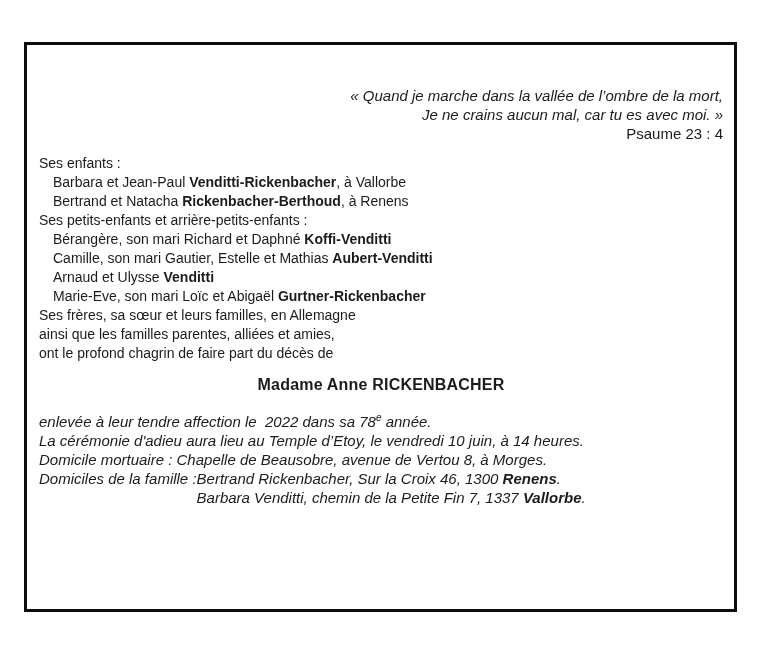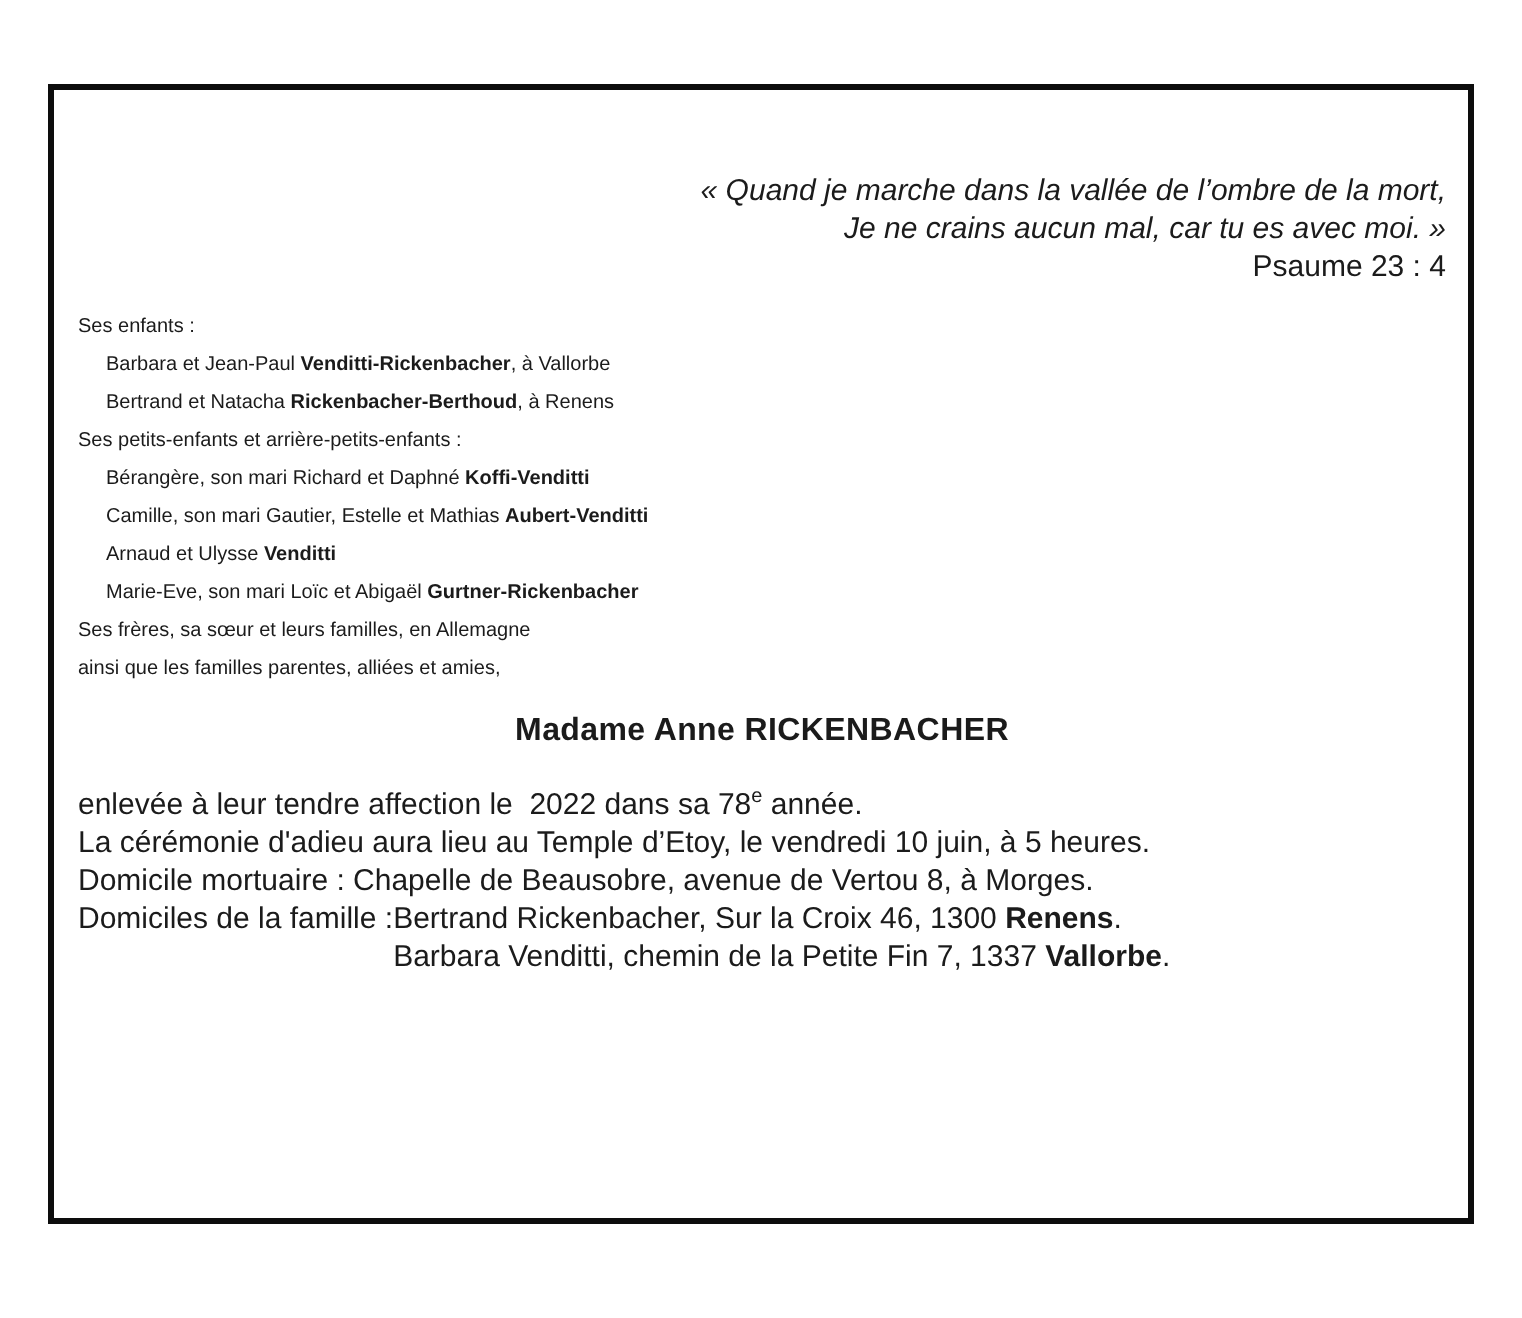--- a/index.html
+++ b/index.html
@@ -33,39 +33,40 @@
     line-height: 19px;
   }
   .quote-line {
     font-style: italic;
   }
   .quote-ref {
     font-style: normal;
   }
   .family-list {
     margin-top: 11px;
-    font-size: 10px;
+    font-size: 14px;
     line-height: 19px;
   }
   .family-line { white-space: nowrap; }
   .indent-0 { padding-left: 0; }
   .indent-1 { padding-left: 14px; }
   .indent-2 { padding-left: 19px; }
   .bold-name { font-weight: bold; }
   .deceased-name {
     margin: 9px 0 15px 0;
     font-size: 16px;
     line-height: 25px;
     font-weight: bold;
     text-align: center;
     letter-spacing: 0.2px;
   }
   .details-block {
     font-size: 15px;
     line-height: 19px;
+    font-style: italic;
   }
   .detail-line { white-space: pre-wrap; }
   .detail-line sup {
     font-size: 10px;
     line-height: 0;
     vertical-align: super;
   }
   .domiciles-row {
     display: flex;
     align-items: flex-start;
@@ -93,27 +94,28 @@
         <div class="family-line indent-0"><span>Ses enfants :</span></div>
         <div class="family-line indent-1"><span>Barbara et Jean-Paul </span><span class="bold-name">Venditti-Rickenbacher</span><span>, à Vallorbe</span></div>
         <div class="family-line indent-1"><span>Bertrand et Natacha </span><span class="bold-name">Rickenbacher-Berthoud</span><span>, à Renens</span></div>
         <div class="family-line indent-0"><span>Ses petits-enfants et arrière-petits-enfants :</span></div>
         <div class="family-line indent-1"><span>Bérangère, son mari Richard et Daphné </span><span class="bold-name">Koffi-Venditti</span></div>
         <div class="family-line indent-1"><span>Camille, son mari Gautier, Estelle et Mathias </span><span class="bold-name">Aubert-Venditti</span></div>
         <div class="family-line indent-1"><span>Arnaud et Ulysse </span><span class="bold-name">Venditti</span></div>
         <div class="family-line indent-1"><span>Marie-Eve, son mari Loïc et Abigaël </span><span class="bold-name">Gurtner-Rickenbacher</span></div>
         <div class="family-line indent-0"><span>Ses frères, sa sœur et leurs familles, en Allemagne</span></div>
         <div class="family-line indent-0"><span>ainsi que les familles parentes, alliées et amies,</span></div>
+        <div class="family-line indent-0"><span>ont le profond chagrin de faire part du décès de</span></div>
       </div>
 
     <h1 class="deceased-name">Madame Anne RICKENBACHER</h1>
 
     <div class="details-block">
       <div class="detail-line"><span>enlevée à leur tendre affection le &nbsp;2022 dans sa 78</span><sup>e</sup><span> année.</span></div>
-      <div class="detail-line">La cérémonie d'adieu aura lieu au Temple d’Etoy, le vendredi 10 juin, à 5 heures.</div>
+      <div class="detail-line">La cérémonie d'adieu aura lieu au Temple d’Etoy, le vendredi 10 juin, à 14 heures.</div>
       <div class="detail-line">Domicile mortuaire : Chapelle de Beausobre, avenue de Vertou 8, à Morges.</div>
       <div class="domiciles-row">
         <div class="domiciles-label">Domiciles de la famille :</div>
         <div class="domiciles-addresses">
             <div class="address-line"><span>Bertrand Rickenbacher, Sur la Croix 46, 1300 </span><span class="bold-name">Renens</span><span>.</span></div>
             <div class="address-line"><span>Barbara Venditti, chemin de la Petite Fin 7, 1337 </span><span class="bold-name">Vallorbe</span><span>.</span></div>
           </div>
       </div>
     </div>
 

